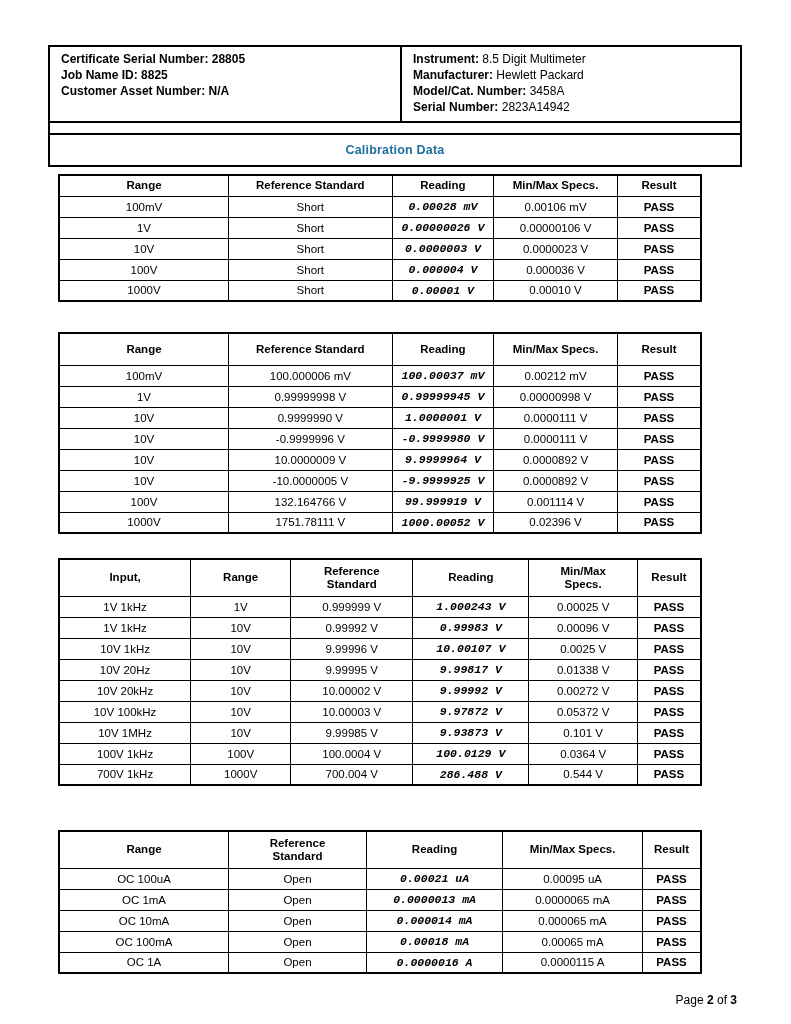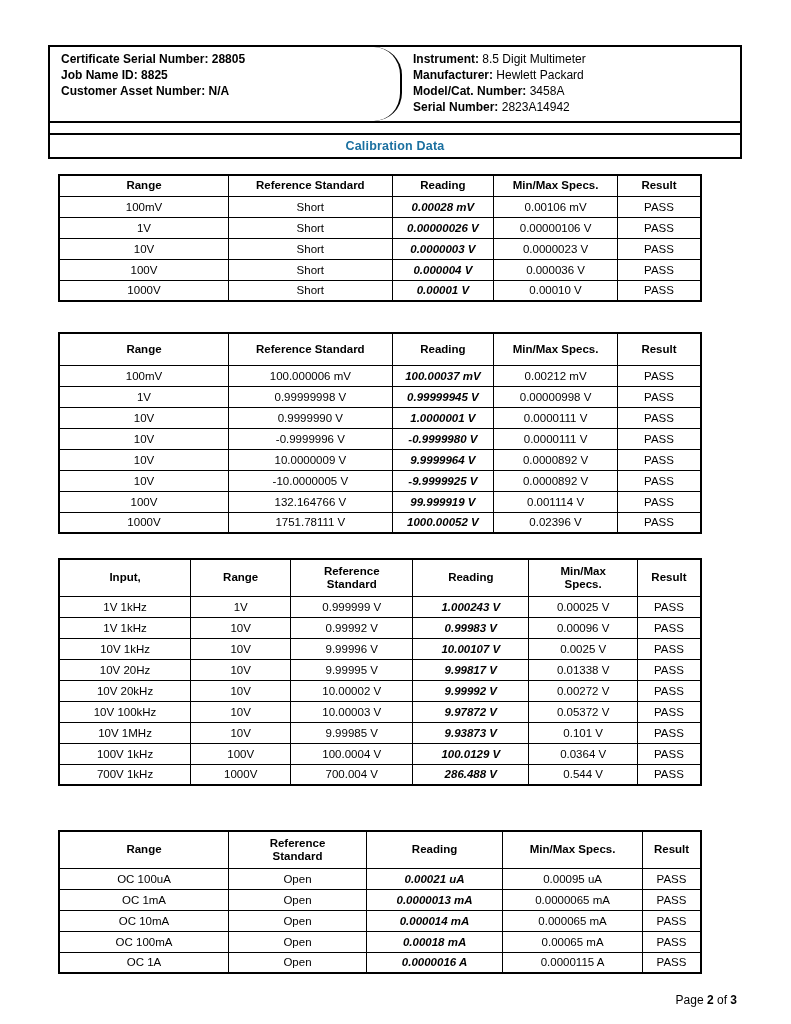--- a/index.html
+++ b/index.html
@@ -11,53 +11,53 @@
     position: relative;
   }
   .page { position: absolute; inset: 0; background: #fff; }
 
   
   .header-box {
     position: absolute; left: 48px; top: 45px; width: 694px;
     border: 2px solid #000;
   }
   .info-row { display: flex; }
-  .info-cell { padding: 4px 10px 6px 11px; min-height: 66px; border-radius: 28px; }
+  .info-cell { padding: 4px 10px 6px 11px; min-height: 66px; }
   .info-cell.left  { width: 352px; border-right: 2px solid #000; }
   .info-cell.right { flex: 1; }
   .info-line { font-size: 12px; line-height: 16px; white-space: nowrap; }
   .info-line .lbl { font-weight: bold; }
   .info-cell.left .info-line { font-weight: bold; }
 
   .empty-strip { height: 12px; border-top: 2px solid #000; }
   .caldata-bar {
     border-top: 2px solid #000;
-    height: 24px; display: flex; align-items: center; justify-content: center;
+    height: 32px; display: flex; align-items: center; justify-content: center;
   }
   .caldata-bar .title {
     font-size: 12.5px; font-weight: bold; letter-spacing: 0.2px;
   }
 
   
   table.cal {
     position: absolute; left: 58px; width: 644px;
     border-collapse: collapse; table-layout: fixed;
     border: 2px solid #000;
     font-size: 11.5px;
   }
   table.cal th, table.cal td {
     border: 1px solid #000;
     text-align: center; vertical-align: middle;
     padding: 0 2px;
     overflow: hidden;
   }
   table.cal th { font-weight: bold; white-space: pre-line; line-height: 13px; }
   table.cal td { height: 21px; }
-  table.cal td.reading { font-weight: bold; font-style: italic; }
-  table.cal td.result  { font-weight: normal; }
+  table.cal td.reading { font-weight: bold; font-style: italic; font-family: Liberation Mono, monospace; }
+  table.cal td.result  { font-weight: bold; }
 
   #t0 { top: 174px; }
   #t1 { top: 332px; }
   #t2 { top: 558px; }
   #t3 { top: 830px; }
 
   .hdr-short th { height: 21px; }
   .hdr-mid   th { height: 32px; }
   .hdr-tall  th { height: 37px; }
 

